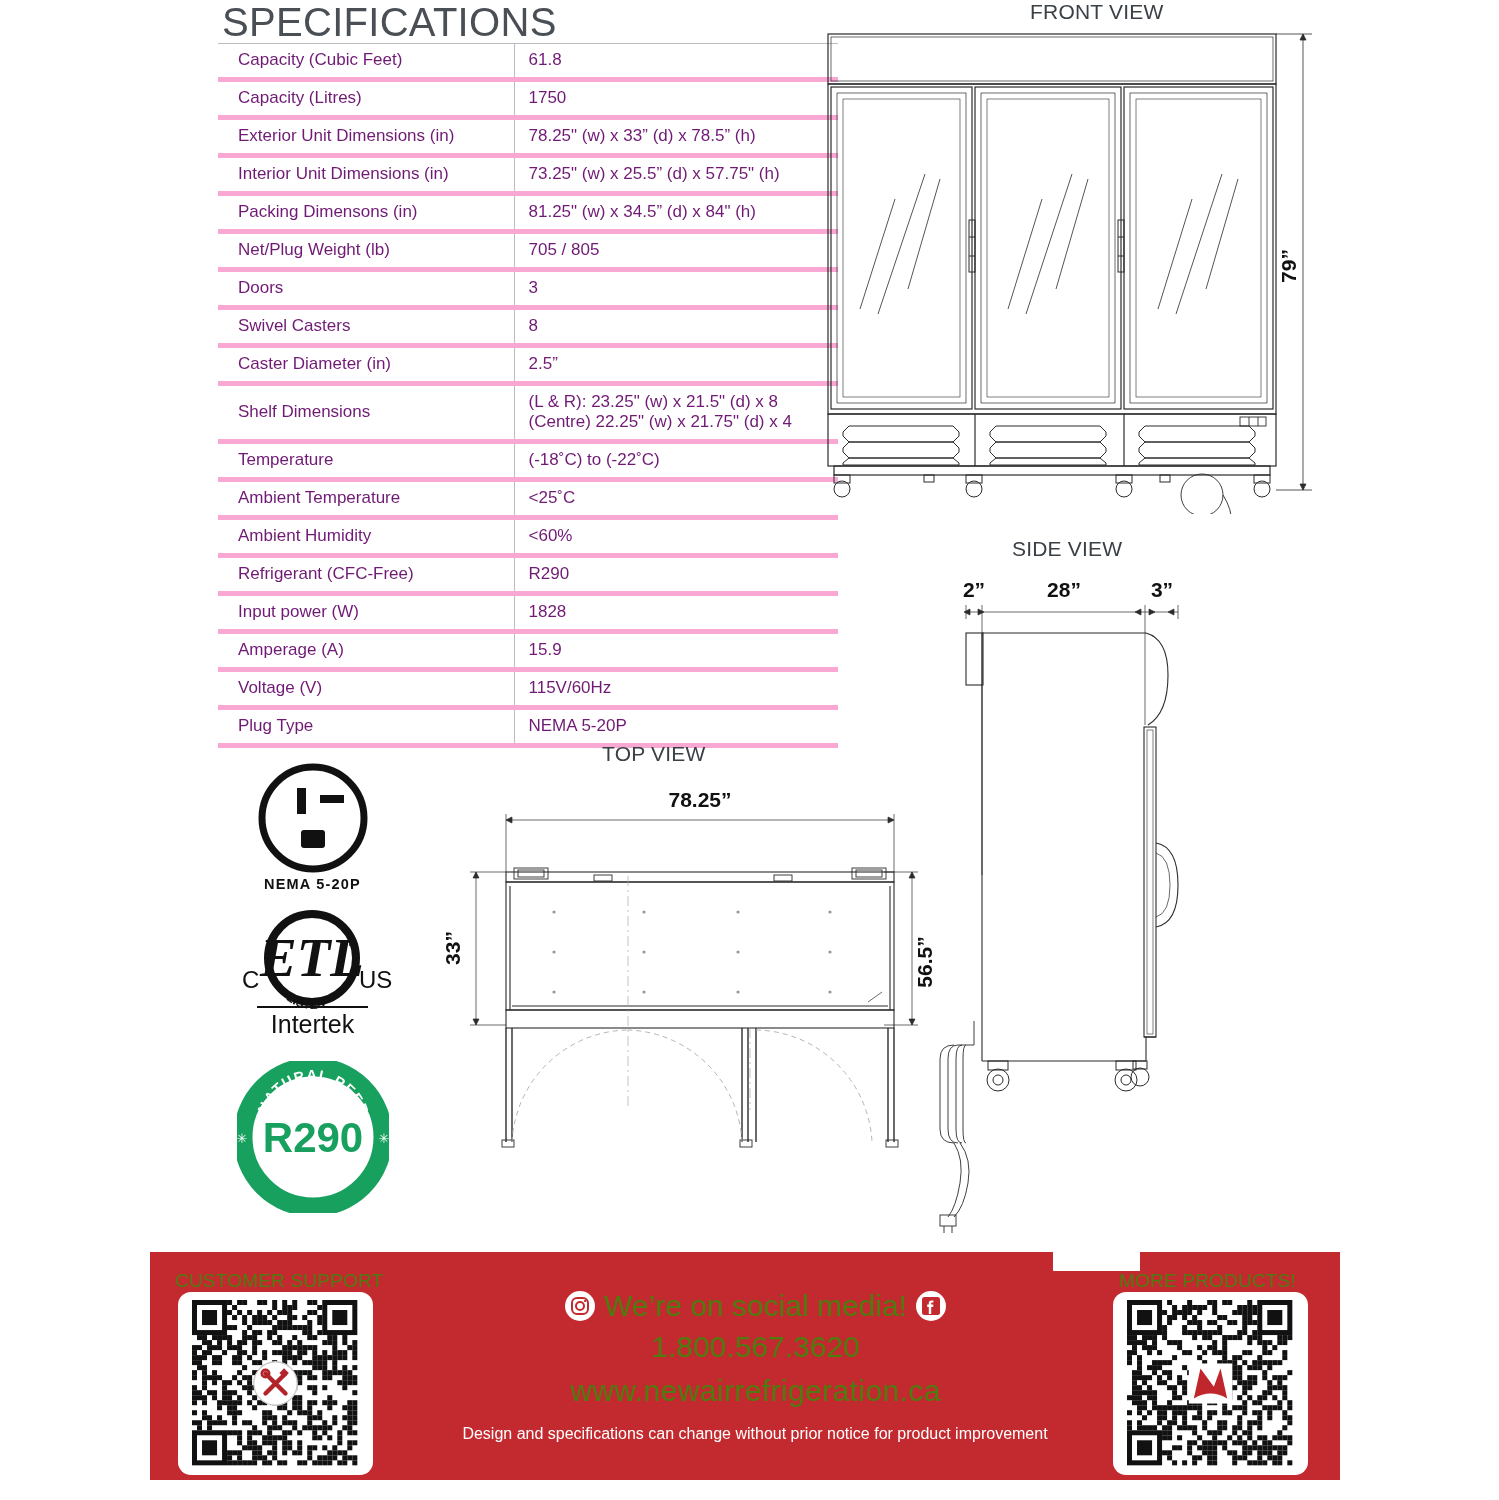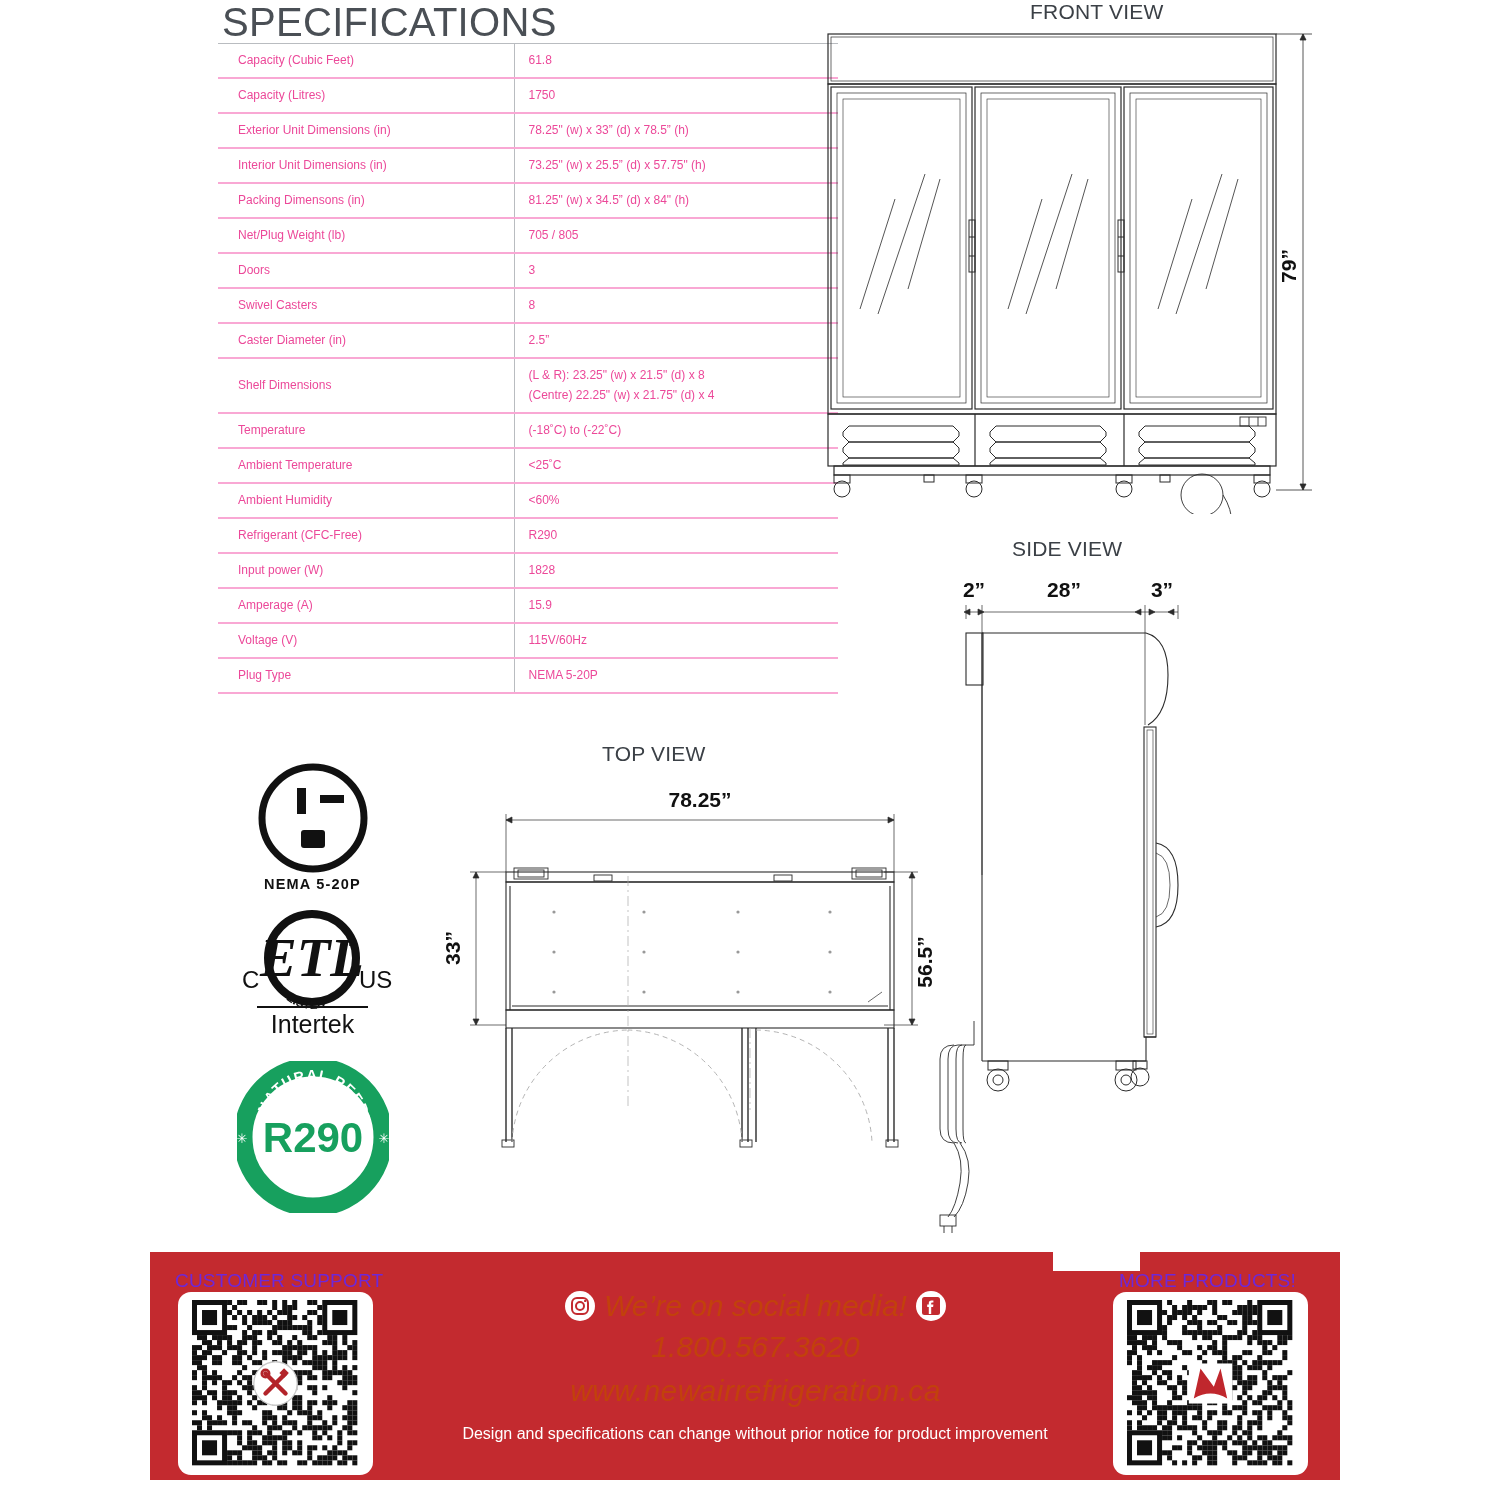--- a/index.html
+++ b/index.html
@@ -15,22 +15,22 @@
 
   
   #spec-panel { position:absolute; left:218px; top:0px; width:620px; }
   #spec-title {
     font-size:40px; letter-spacing:0.3px; font-weight:400;
     color:#4a4f55; line-height:44px; margin:0 0 0 4px;
     font-family:"Liberation Sans", sans-serif;
   }
   table.spec { width:620px; border-collapse:collapse; margin-top:-1px; }
   table.spec td {
-    font-size:12px; color:#ec4899; padding:6px 0 7px 0;
-    border-bottom:2px solid #f9a8d4; vertical-align:middle;
+    font-size:17px; color:#701a75; padding:6px 0 7px 0;
+    border-bottom:5px solid #f9a8d4; vertical-align:middle;
     line-height:20px; font-weight:400;
   }
   table.spec td.k { width:296px; padding-left:20px; border-right:1px solid #b9bcc0; }
   table.spec td.v { padding-left:14px; }
   table.spec tr:first-child td { border-top:1px solid #b9bcc0; }
   table.spec td .l2 { display:block; }
 
   
   #badges { position:absolute; left:225px; top:762px; width:175px; text-align:center; }
   .plug-wrap { display:flex; justify-content:center; }
@@ -59,34 +59,34 @@
   
   #footer {
     position:absolute; left:150px; top:1252px; width:1190px; height:228px;
     background:#C32A2F;
   }
   #footer-notch {
     position:absolute; left:1053px; top:1252px; width:87px; height:19px;
     background:#ffffff;
   }
   .foot-head {
-    position:absolute; color:#6d28d9; font-size:19px; letter-spacing:0.2px;
+    position:absolute; color:#4d7c0f; font-size:19px; letter-spacing:0.2px;
     font-family:"Liberation Sans", sans-serif; font-weight:400;
   }
   #cs-head { left:175px; top:1270px; }
   #mp-head { left:1119px; top:1270px; }
   .qr-card {
     position:absolute; background:#fff; border-radius:13px; padding:8px;
     width:195px; height:183px;
   }
   #qr-left  { left:178px; top:1292px; }
   #qr-right { left:1113px; top:1292px; }
   #social-block {
     position:absolute; left:448px; top:1286px; width:615px;
-    text-align:center; color:#c2410c;font-style:italic;
+    text-align:center; color:#4d7c0f;
   }
   .social-line1 {
     font-size:30px; line-height:40px; white-space:nowrap;
     display:flex; align-items:center; justify-content:center; gap:9px;
     font-family:"Liberation Sans", sans-serif;
   }
   .social-line2 { font-size:30px; line-height:42px; font-family:"Liberation Sans", sans-serif; }
   .social-line3 { font-size:30px; line-height:46px; letter-spacing:0.4px; font-family:"Liberation Sans", sans-serif; }
   #disclaimer {
     position:absolute; left:300px; top:1425px; width:910px; text-align:center;

